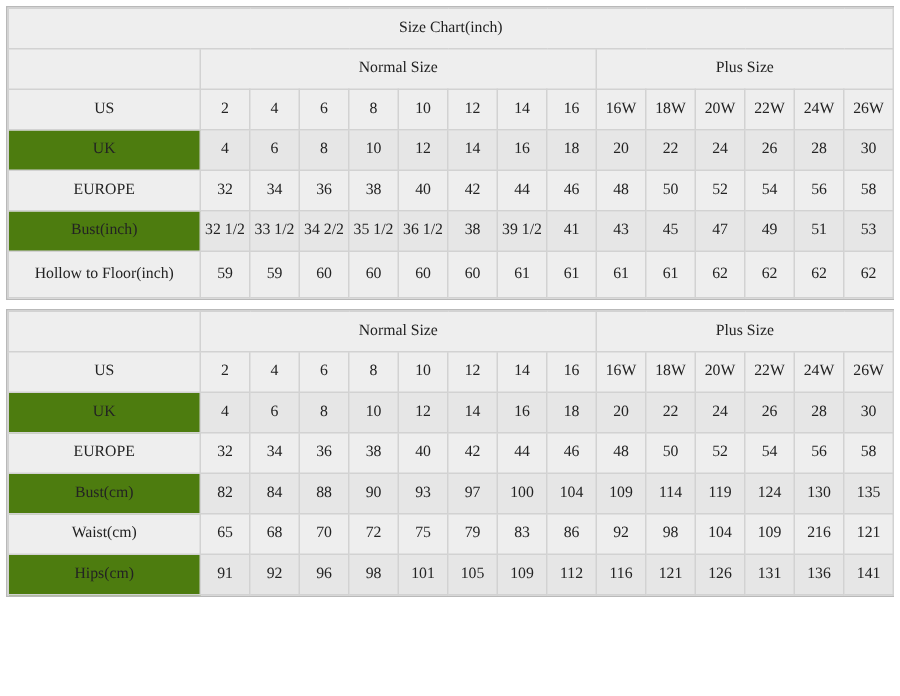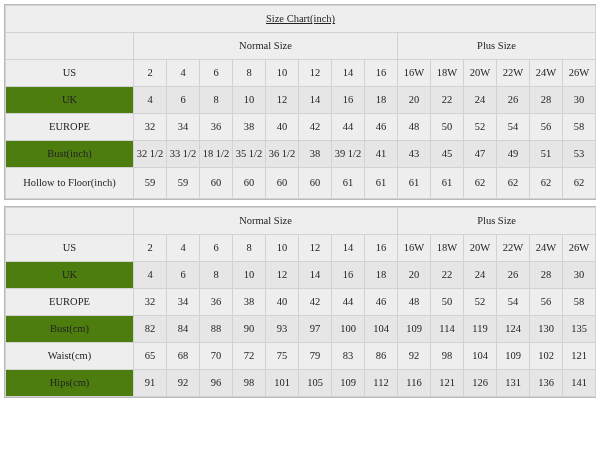--- a/index.html
+++ b/index.html
@@ -45,21 +45,20 @@
     background: #eeeeee;
     color: #232323;
   }
   
   td.title-cell {
     font-size: 14.5px;
     height: 24px;
     background: #efefef;
     border: none;
     color: #1d1d1d;
-    text-decoration: underline;
   }
   
   td.group-cell {
     font-size: 13px;
     height: 24px;
     background: #ececec;
     color: #1d1d1d;
   }
   td.group-blank {
     background: #e4e4e4;
@@ -152,21 +151,21 @@
             <td>50</td>
             <td>52</td>
             <td>54</td>
             <td>56</td>
             <td>58</td>
           </tr>
           <tr class="shade">
             <td class="row-label">Bust(inch)</td>
             <td class="val-sm">32 1/2</td>
             <td class="val-sm">33 1/2</td>
-            <td class="val-sm">18 1/2</td>
+            <td class="val-sm">34 2/2</td>
             <td class="val-sm">35 1/2</td>
             <td class="val-sm">36 1/2</td>
             <td>38</td>
             <td class="val-sm">39 1/2</td>
             <td>41</td>
             <td>43</td>
             <td>45</td>
             <td>47</td>
             <td>49</td>
             <td>51</td>
@@ -280,21 +279,21 @@
             <td>70</td>
             <td>72</td>
             <td>75</td>
             <td>79</td>
             <td>83</td>
             <td>86</td>
             <td>92</td>
             <td>98</td>
             <td>104</td>
             <td>109</td>
-            <td>102</td>
+            <td>216</td>
             <td>121</td>
           </tr>
           <tr class="shade">
             <td class="row-label">Hips(cm)</td>
             <td>91</td>
             <td>92</td>
             <td>96</td>
             <td>98</td>
             <td>101</td>
             <td>105</td>

